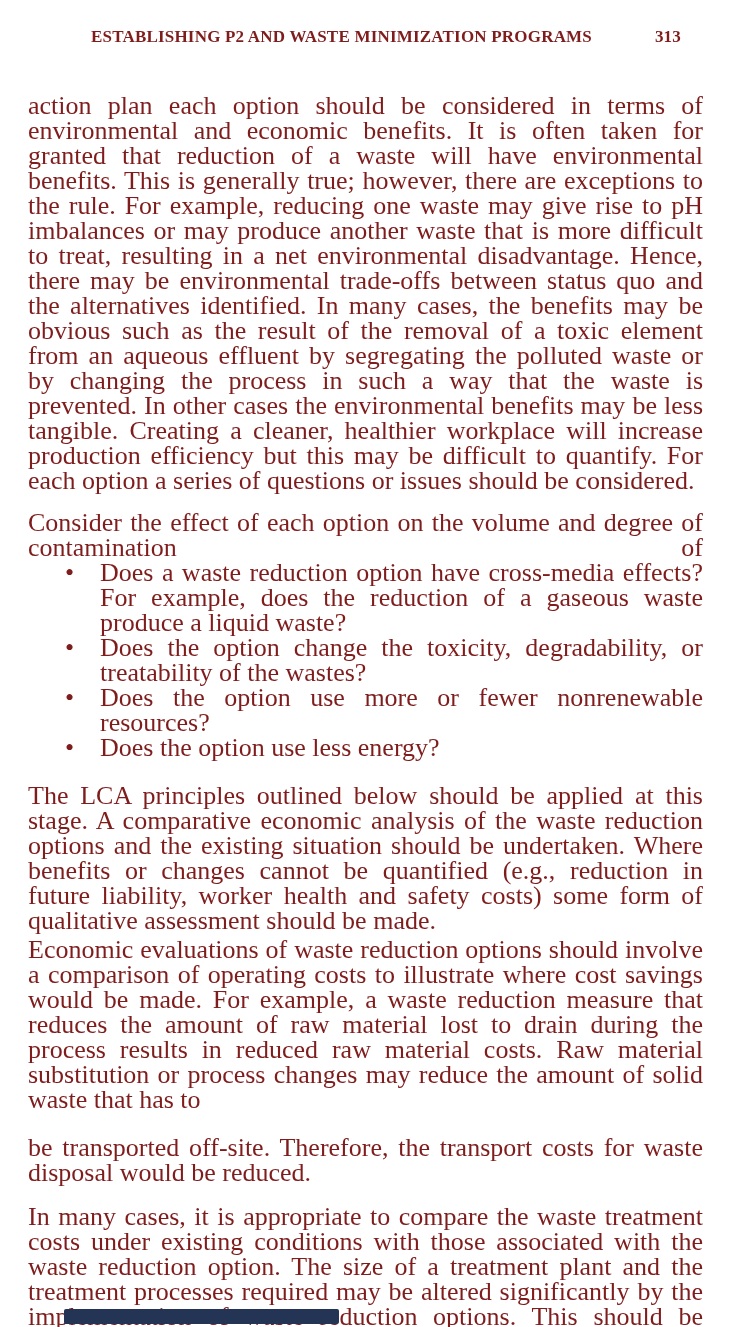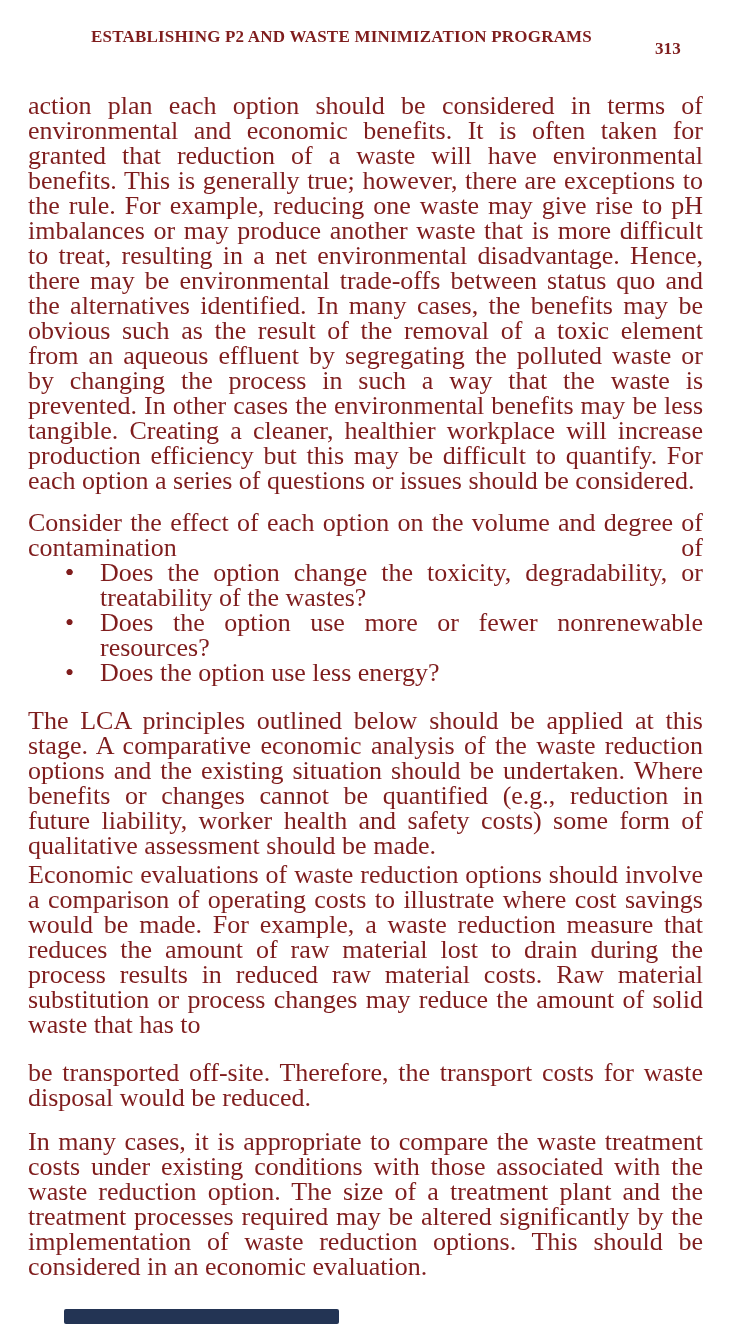--- a/index.html
+++ b/index.html
@@ -29,21 +29,21 @@
     white-space: nowrap;
   }
   .running-title {
     display: block;
     text-align: center;
     transform: translateX(-24px);
   }
   .page-number {
     position: absolute;
     right: 22px;
-    top: 12px;
+    top: 0;
     font-weight: bold;
   }
   .body-text {
     font-size: 26px;
     line-height: 25px;
   }
   .para {
     margin: 0;
     text-align: justify;
   }
@@ -93,20 +93,21 @@
 
     <div class="body-text">
 
       <p class="para para-1">action plan each option should be considered in terms of environmental and economic benefits. It is often taken for granted that reduction of a waste will have environmental benefits. This is generally true; however, there are exceptions to the rule. For example, reducing one waste may give rise to pH imbalances or may produce another waste that is more difficult to treat, resulting in a net environmental disadvantage. Hence, there may be environmental trade-offs between status quo and the alternatives identified. In many cases, the benefits may be obvious such as the result of the removal of a toxic element from an aqueous effluent by segregating the polluted waste or by changing the process in such a way that the waste is prevented. In other cases the environmental benefits may be less tangible. Creating a cleaner, healthier workplace will increase production efficiency but this may be difficult to quantify. For each option a series of questions or issues should be considered.</p>
 
       <div class="list-block">
         <div class="list-intro-line1">Consider the effect of each option on the volume and degree of contamination of</div>
 
         <div class="bullet-item">
           <span class="bullet-dot">•</span>
+          <span>Does a waste reduction option have cross-media effects? For example, does the reduction of a gaseous waste produce a liquid waste?</span>
         </div>
 
         <div class="bullet-item">
           <span class="bullet-dot">•</span>
           <span>Does the option change the toxicity, degradability, or treatability of the wastes?</span>
         </div>
 
         <div class="bullet-item">
           <span class="bullet-dot">•</span>
           <span>Does the option use more or fewer nonrenewable resources?</span>

